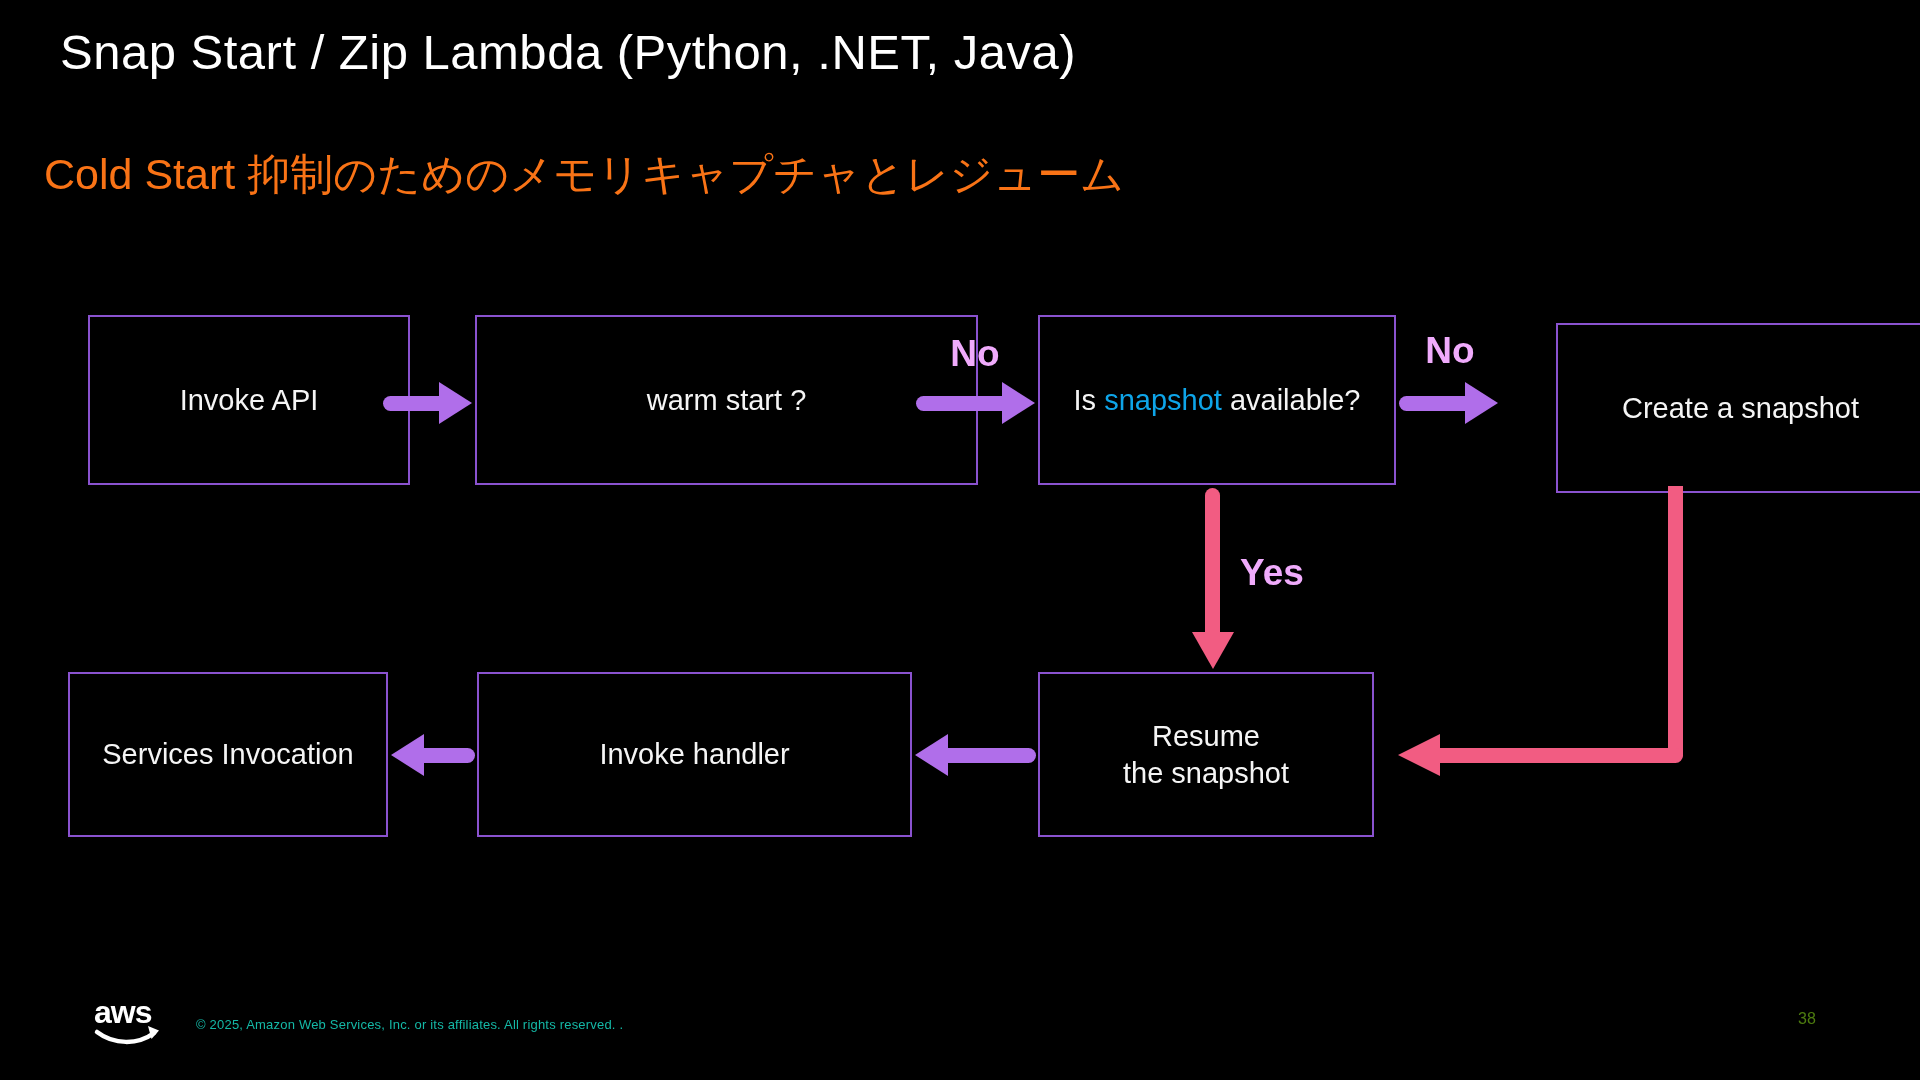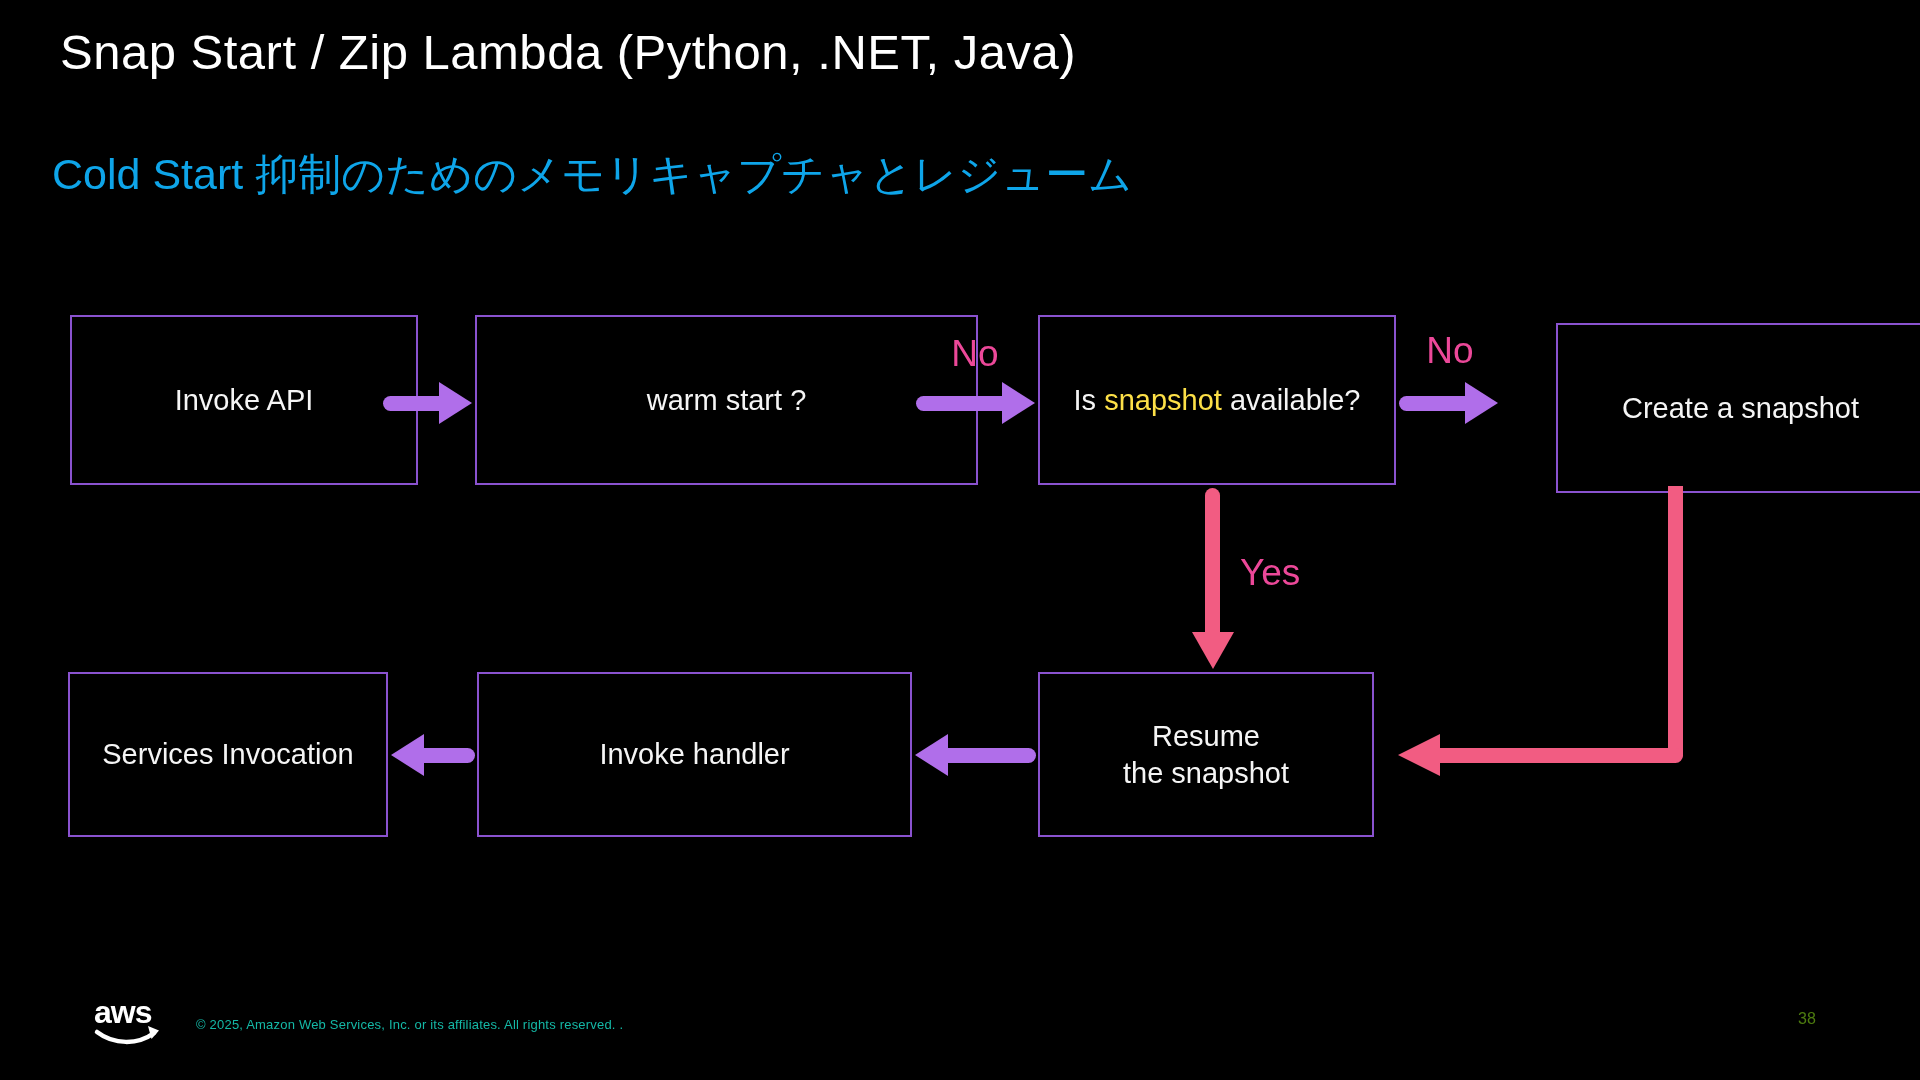--- a/index.html
+++ b/index.html
@@ -8,34 +8,34 @@
   .slide {
     position:relative; width:1920px; height:1080px;
     background:#000000; overflow:hidden;
   }
   .title {
     position:absolute; left:60px; top:24px;
     font-size:49px; color:#ffffff; font-weight:400; letter-spacing:0.5px;
     white-space:nowrap;
   }
   .subtitle {
-    position:absolute; left:52px; top:146px;
-    font-size:43px; color:#0ea5e9; font-weight:400;
+    position:absolute; left:44px; top:146px;
+    font-size:43px; color:#f97316; font-weight:400;
     white-space:nowrap;
   }
   .node {
     position:absolute;
     border:2px solid #8a52cf;
     background:#000000;
     display:flex; align-items:center; justify-content:center;
     color:#f5f5f5; font-size:29px; text-align:center; line-height:1.25;
   }
   .row1 { top:315px; height:170px; }
   .row2 { top:672px; height:165px; }
-  .hl-blue { color:#fde047; }
+  .hl-blue { color:#0ea5e9; }
   
   .arrow-r { position:absolute; height:42px; }
   .arrow-r .shaft {
     position:absolute; left:0; right:30px; top:50%; margin-top:-7px;
     height:15px; background:#b06eea; border-radius:8px 0 0 8px;
   }
   .arrow-r .head {
     position:absolute; right:0; top:50%; margin-top:-21px; width:0; height:0;
     border-top:21px solid transparent; border-bottom:21px solid transparent;
     border-left:33px solid #b06eea;
@@ -69,42 +69,42 @@
   .pink-elbow .hbar {
     position:absolute; left:1438px; top:748px; width:245px; height:15px;
     background:#f25c82; border-radius:0 8px 8px 0;
   }
   .pink-elbow .head {
     position:absolute; left:1398px; top:734px; width:0; height:0;
     border-top:21px solid transparent; border-bottom:21px solid transparent;
     border-right:42px solid #f25c82;
   }
   .edge-label {
-    position:absolute; color:#ec4899; font-size:37px; font-weight:400;
+    position:absolute; color:#f0abfc; font-size:37px; font-weight:700;
     width:110px; text-align:center;
   }
   .footer-copy {
     position:absolute; left:196px; top:1017px;
     font-size:13px; color:#14b8a6; letter-spacing:0.2px;
   }
   .page-num {
     position:absolute; left:1798px; top:1010px;
     font-size:16px; color:#4d7c0f;
   }
   .aws-logo { position:absolute; left:92px; top:994px; width:72px; height:54px; }
 </style>
 </head>
 <body>
 
 <div class="slide">
 
   <div class="title">Snap Start / Zip Lambda (Python, .NET, Java)</div>
   <div class="subtitle">Cold Start 抑制のためのメモリキャプチャとレジューム</div>
 
-  <div class="node row1" style="left:70px;width:348px;">
+  <div class="node row1" style="left:88px;width:322px;">
     <span>Invoke API</span>
   </div>
 
   <div class="node row1" style="left:475px;width:503px;">
     <span>warm start ?</span>
   </div>
 
   <div class="node row1" style="left:1038px;width:358px;">
     <span><span>Is </span><span class="hl-blue">snapshot</span><span> available?</span></span>
   </div>

